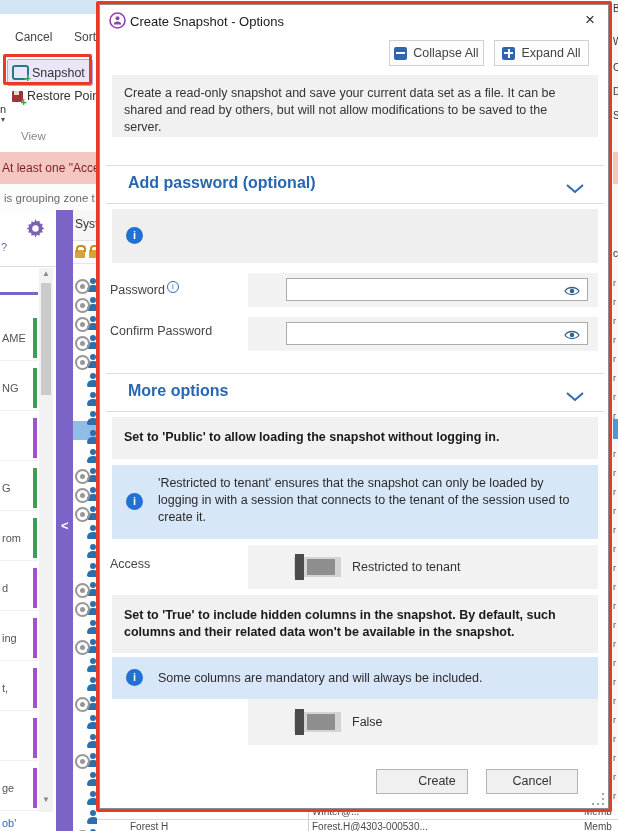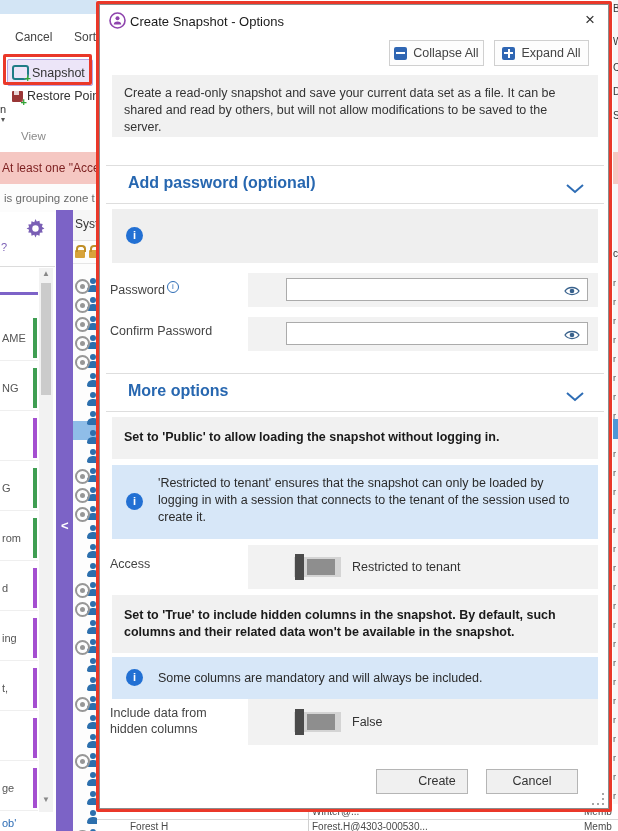--- a/index.html
+++ b/index.html
@@ -387,21 +387,20 @@
       <span class="tval" style="top:15px;">Restricted to tenant</span>
     </div>
 
     <div class="notebox" style="top:590px;height:58px;">Set to 'True' to include hidden columns in the snapshot. By default, such columns and their related data won't be available in the snapshot.</div>
 
     <div class="infobox blue" style="top:652px;height:42px;">
       <span class="iicon" style="top:12px;">i</span>
       <span class="itext" style="top:13px;width:424px;">Some columns are mandatory and will always be included.</span>
     </div>
 
-    <div class="flabel" style="top:700px;width:132px;line-height:16px;">Include data from hidden columns</div>
     <div class="fcell" style="top:694px;height:46px;">
       <div class="toggle" style="left:46px;top:13px;">
         <span class="handle"></span>
           <span class="fill"></span>
       </div>
       <span class="tval" style="top:16px;">False</span>
     </div>
 
     <div class="fbtn" style="left:276px;padding-left:30px;">Create</div>
     <div class="fbtn" style="left:386px;">Cancel</div>

